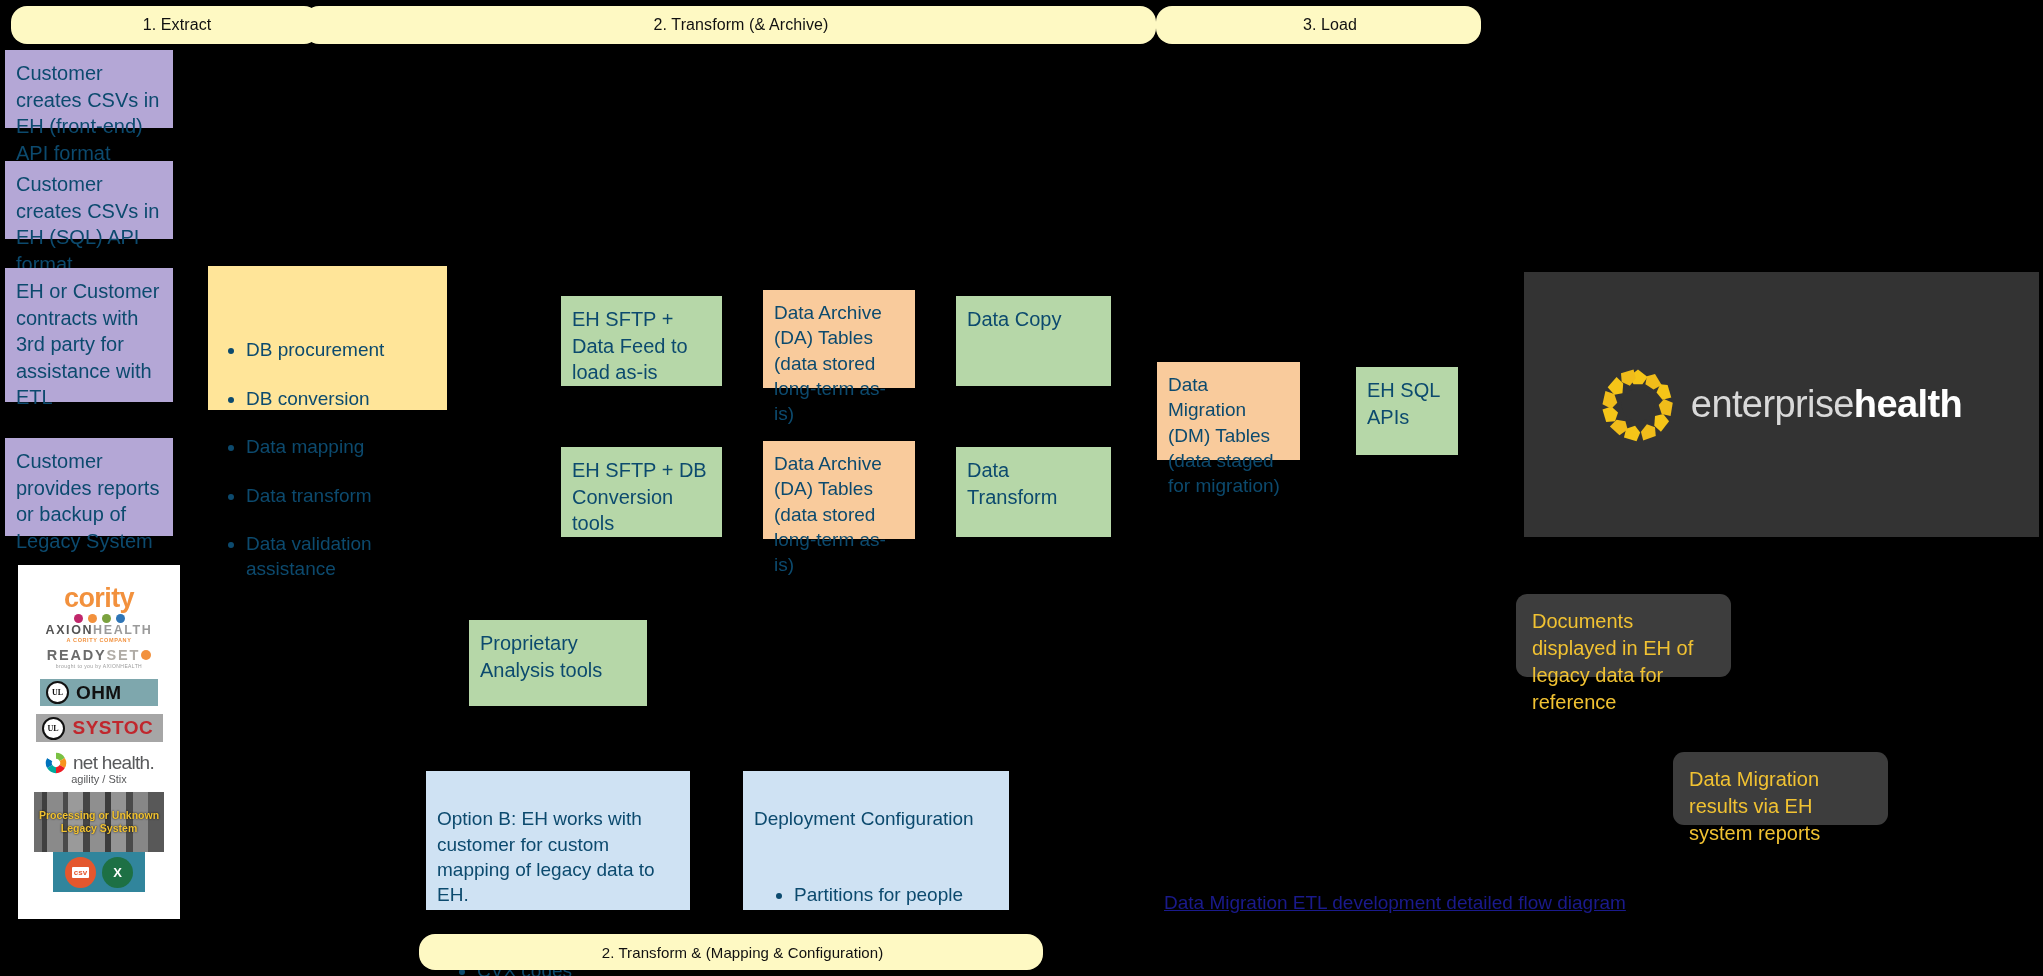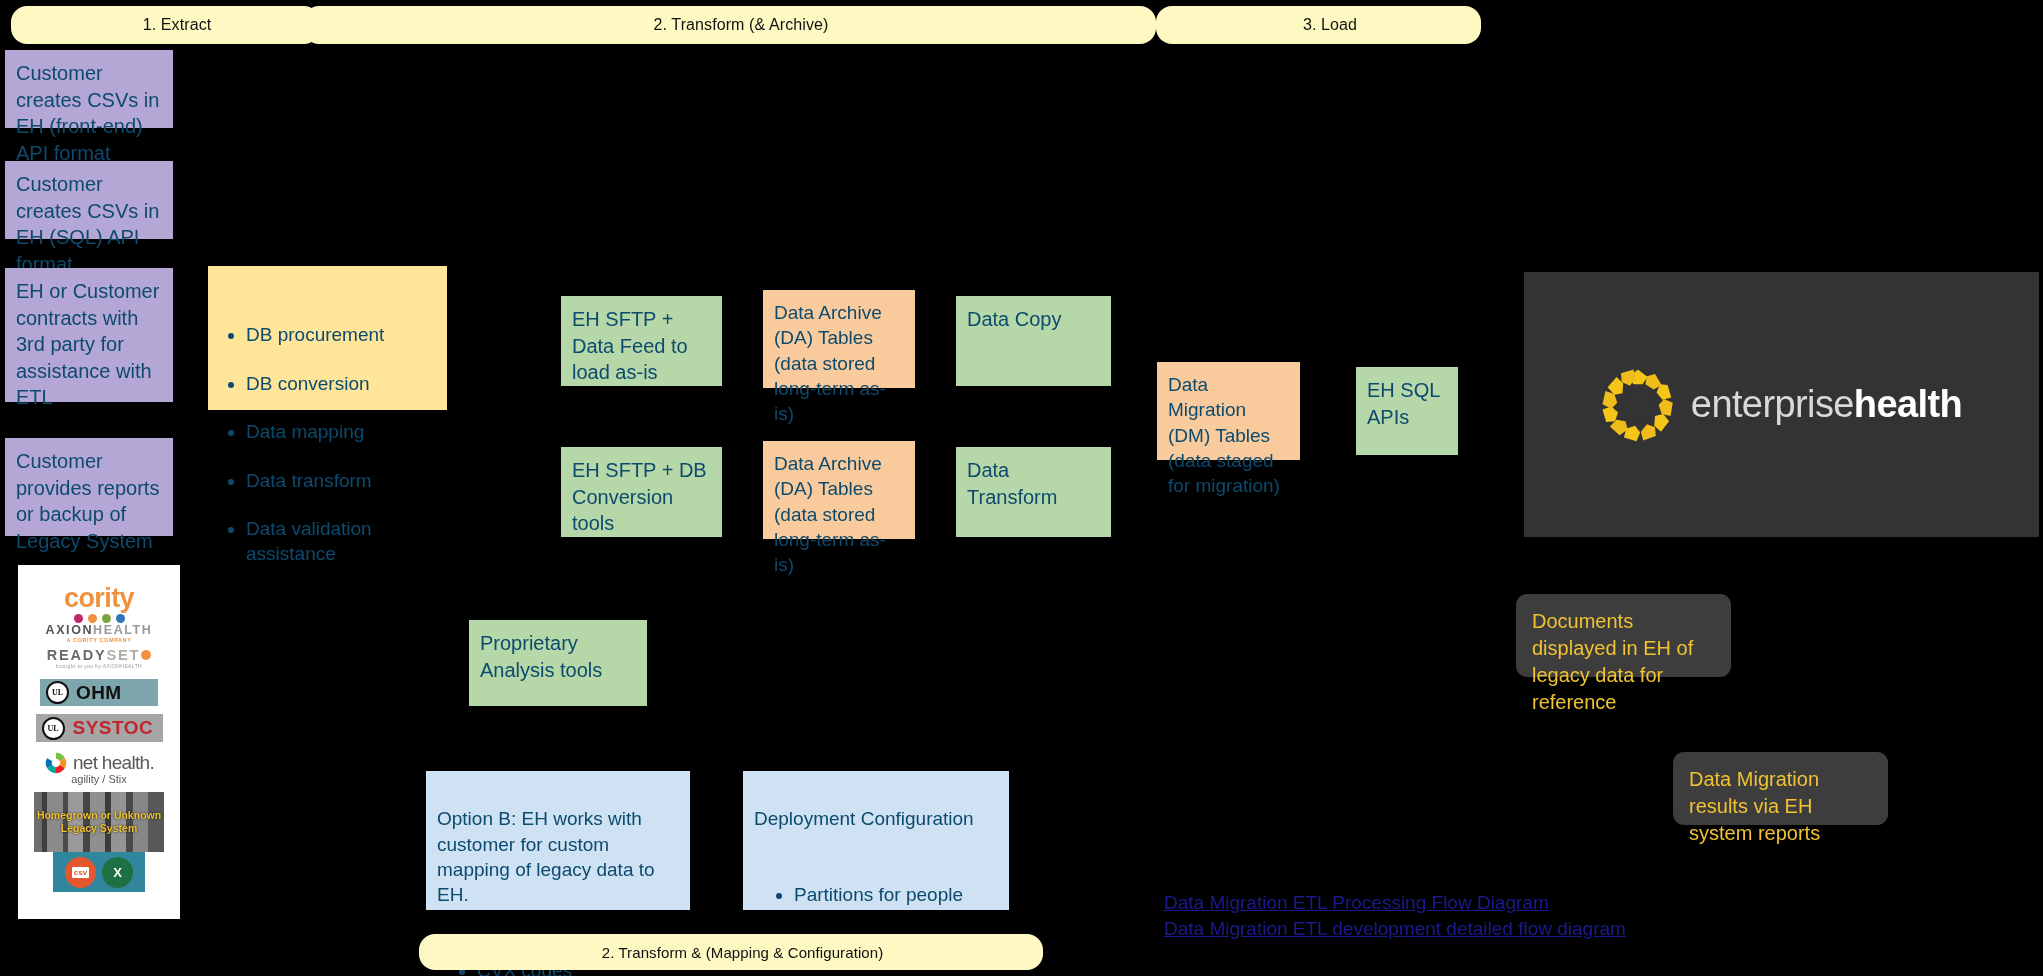--- a/index.html
+++ b/index.html
@@ -63,21 +63,21 @@
   }
   .box ul li { margin: 0; padding: 0; }
   .box .lead { margin: 0 0 0 0; }
 
   
   #node-csv-frontend { left: 5px;  top: 50px;  width: 168px; height: 78px; }
   #node-csv-sql      { left: 5px;  top: 161px; width: 168px; height: 78px; }
   #node-3rd-party    { left: 5px;  top: 268px; width: 168px; height: 134px; }
   #node-legacy-backup{ left: 5px;  top: 438px; width: 168px; height: 98px; }
 
-  #node-etl-services { left: 208px; top: 266px; width: 239px; height: 144px; padding: 6px 8px; }
+  #node-etl-services { left: 208px; top: 266px; width: 239px; height: 144px; padding: 21px 8px; }
   #node-etl-services ul { padding-left: 30px; font-size: 19px; line-height:1.28;}
 
   #node-sftp-feed    { left: 561px; top: 296px; width: 161px; height: 90px; }
   #node-sftp-dbconv  { left: 561px; top: 447px; width: 161px; height: 90px; }
 
   #node-da-tables-1  { left: 763px; top: 290px; width: 152px; height: 98px; font-size:19px; }
   #node-da-tables-2  { left: 763px; top: 441px; width: 152px; height: 98px; font-size:19px; }
 
   #node-data-copy    { left: 956px; top: 296px; width: 155px; height: 90px; }
   #node-data-transform{left: 956px; top: 447px; width: 155px; height: 90px; }
@@ -305,21 +305,20 @@
       <li>Partitions for people</li>
       <li>Observations</li>
       
     </ul>
     
   </div>
 
   <div class="phase" id="phase-mapping">2. Transform &amp; (Mapping &amp; Configuration)</div>
 
   <div id="links">
-    <a href="#">Data Migration ETL Processing Flow Diagram</a>
     <a href="#">Data Migration ETL development detailed flow diagram</a>
   </div>
 
   <div id="legacy-vendor-stack">
 
     <div class="logo-cority">cority</div>
 
     <div class="axion-dots">
       <i style="background:#c0276b"></i>
         <i style="background:#f2913d"></i>
@@ -353,21 +352,21 @@
         <path d="M34.7 28.5 A17 17 0 0 1 20 37 l0-10 a7 7 0 0 0 6.1-3.5 Z" fill="#ed1c24"></path>
         <path d="M20 37 a17 17 0 0 1-14.7-8.5 l8.6-5 A7 7 0 0 0 20 27 Z" fill="#00a99d"></path>
         <path d="M5.3 28.5 a17 17 0 0 1 0-17 l8.6 5 a7 7 0 0 0 0 7 Z" fill="#0072bc"></path>
         <path d="M5.3 11.5 A17 17 0 0 1 20 3 l0 10 a7 7 0 0 0-6.1 3.5 Z" fill="#ffffff"></path>
       </svg>
       <span class="nh-txt">net health.</span>
     </div>
     <div class="logo-nethealth-sub">agility / Stix</div>
 
     <div class="legacy-photo">
-      <span>Homegrown or Unknown Legacy System</span>
+      <span>Processing or Unknown Legacy System</span>
     </div>
 
     <div class="file-icons">
       <span class="csv-circle">
         <b>csv</b>
       </span>
       <span class="xls-circle">
         <b>X</b>
       </span>
     </div>

